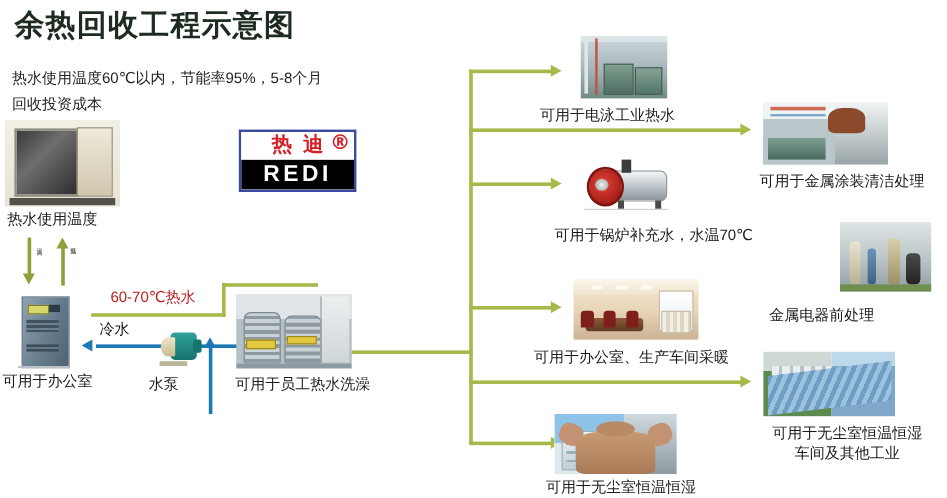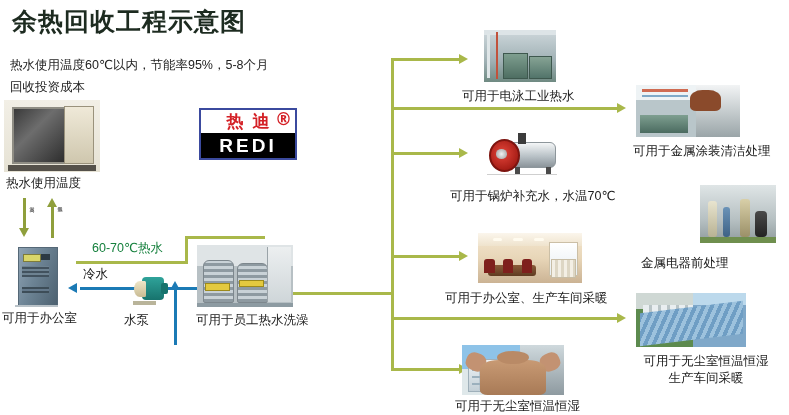--- a/index.html
+++ b/index.html
@@ -24,21 +24,21 @@
   }
   .cap{
     position:absolute;font-size:12.5px;color:#1a1a1a;
     white-space:nowrap;line-height:1.35;
   }
   .cap2{
     position:absolute;font-size:12.5px;color:#1a1a1a;
     text-align:center;line-height:1.35;
   }
   .lbl-green{
-    position:absolute;font-size:12.5px;color:#15803d;white-space:nowrap;
+    position:absolute;font-size:12.5px;color:#b91c1c;white-space:nowrap;
   }
   .lbl-blue{
     position:absolute;font-size:12.5px;color:#111;white-space:nowrap;
   }
   .vert-lbl{
     position:absolute;font-size:5px;color:#444;
     writing-mode:vertical-rl;text-orientation:upright;
     letter-spacing:0px;line-height:1;
   }
 
@@ -327,21 +327,21 @@
 
   <div class="gl" style="left:391px;top:58px;width:70px;height:3px;"></div>
   <div class="arrow-r" style="left:459px;top:54px;"></div>
   <div class="ph elec" style="left:484px;top:30px;width:72px;height:52px;">
     <div class="beam"></div>
       <div class="pipe"></div>
       <div class="pipe2"></div>
     <div class="tank1"></div>
       <div class="tank2"></div>
   </div>
-  <div class="cap" style="left:450px;top:88px;margin-left:12px;">可用于电泳工业热水</div>
+  <div class="cap" style="left:450px;top:88px;">可用于电泳工业热水</div>
 
   <div class="gl" style="left:391px;top:107px;width:228px;height:3px;"></div>
   <div class="arrow-r" style="left:617px;top:103px;"></div>
   <div class="ph coat" style="left:636px;top:85px;width:104px;height:52px;">
     <div class="hall"></div>
       <div class="bar"></div>
       <div class="bar2"></div>
     <div class="grn"></div>
       <div class="rt"></div>
       <div class="worker"></div>
@@ -352,21 +352,21 @@
   <div class="arrow-r" style="left:459px;top:148px;"></div>
   <div class="ph boiler" style="left:482px;top:130px;width:82px;height:48px;">
     <div class="shell"></div>
       <div class="stack"></div>
       <div class="head"></div>
     <div class="hub"></div>
       <div class="leg1"></div>
       <div class="leg2"></div>
       <div class="floor"></div>
   </div>
-  <div class="cap" style="left:450px;top:188px;">可用于锅炉补充水，水温70℃</div>
+  <div class="cap" style="left:462px;top:188px;">可用于锅炉补充水，水温70℃</div>
 
   <div class="ph pre" style="left:700px;top:185px;width:76px;height:58px;">
     <div class="col1"></div>
       <div class="col2"></div>
       <div class="col3"></div>
     <div class="drum"></div>
       <div class="grass"></div>
   </div>
   <div class="cap" style="left:641px;top:255px;">金属电器前处理</div>
 
@@ -389,21 +389,21 @@
   <div class="gl" style="left:391px;top:317px;width:228px;height:3px;"></div>
   <div class="arrow-r" style="left:617px;top:313px;"></div>
   <div class="ph clean" style="left:636px;top:293px;width:110px;height:54px;">
     <div class="l"></div>
       <div class="eq"></div>
       <div class="r"></div>
       <div class="roof"></div>
   </div>
   <div class="cap2" style="left:630px;top:353px;width:152px;">
     <div>可用于无尘室恒温恒湿</div>
-    <div>生产车间采暖</div>
+    <div>车间及其他工业</div>
   </div>
 
   <div class="gl" style="left:391px;top:368px;width:70px;height:3px;"></div>
   <div class="arrow-r" style="left:459px;top:364px;"></div>
   <div class="ph bath" style="left:462px;top:345px;width:102px;height:50px;">
     <div class="left"></div>
       <div class="bldg"></div>
       <div class="rows"></div>
     <div class="right"></div>
       <div class="arm1"></div>

